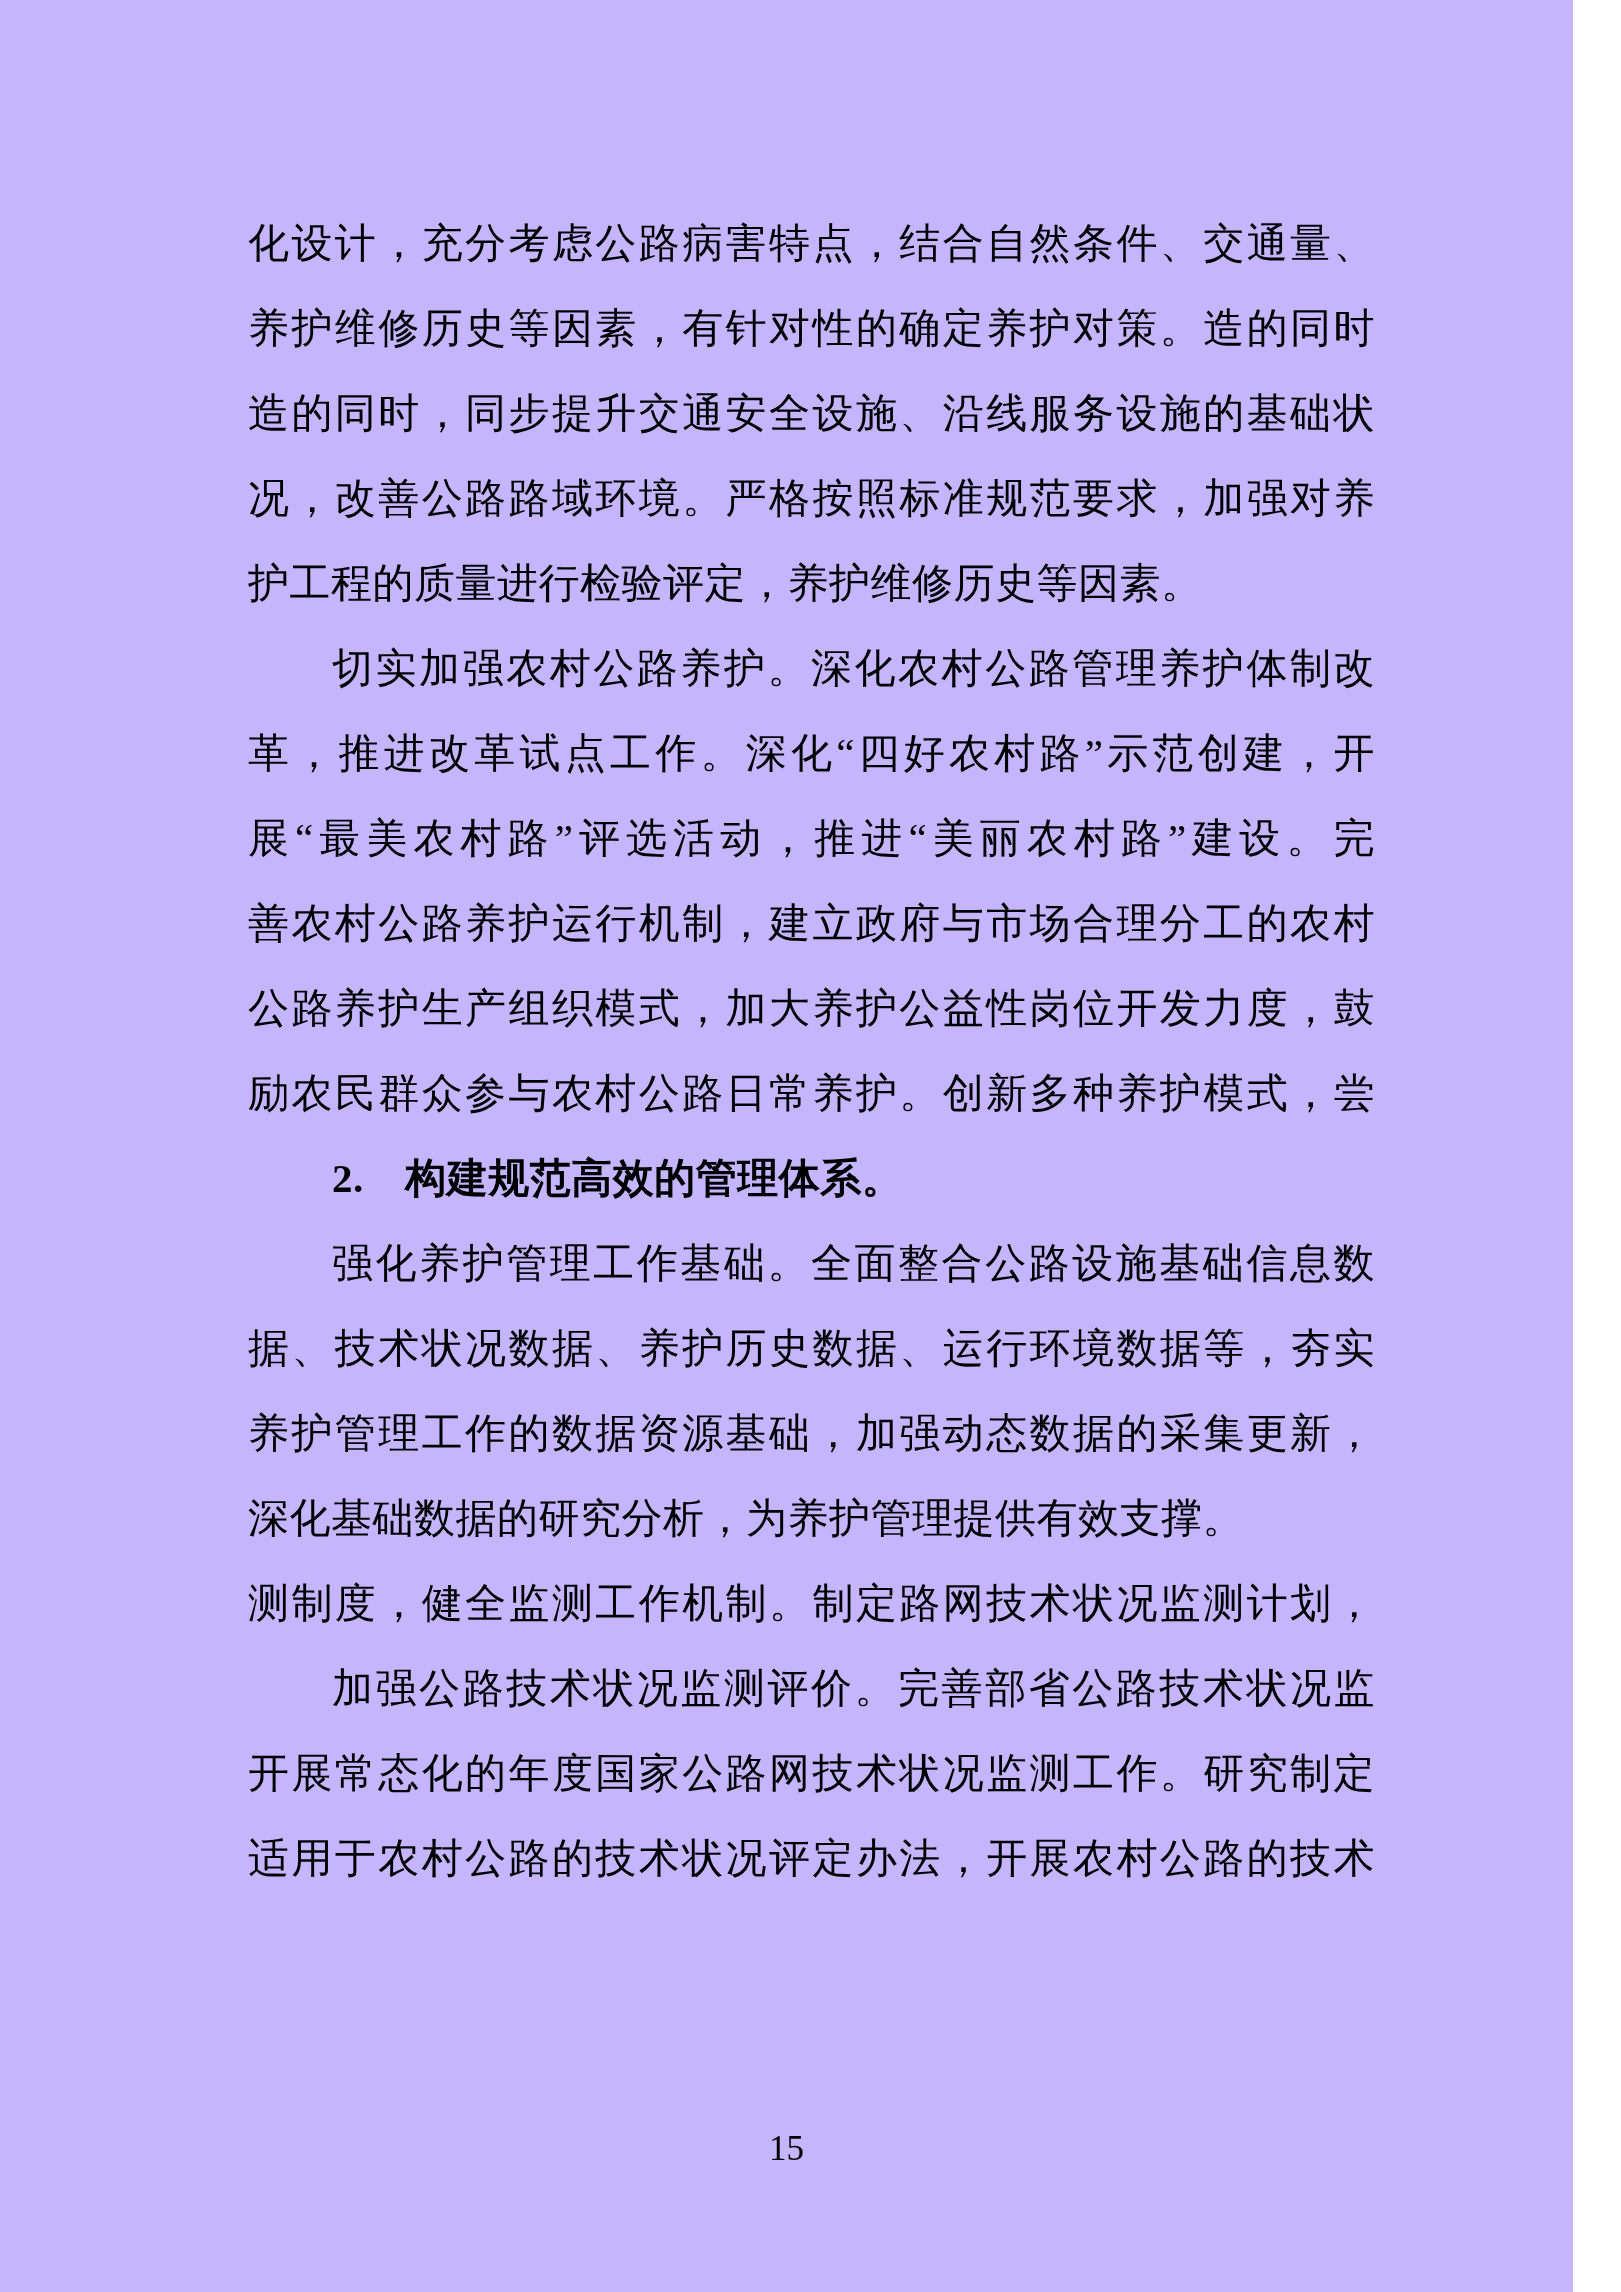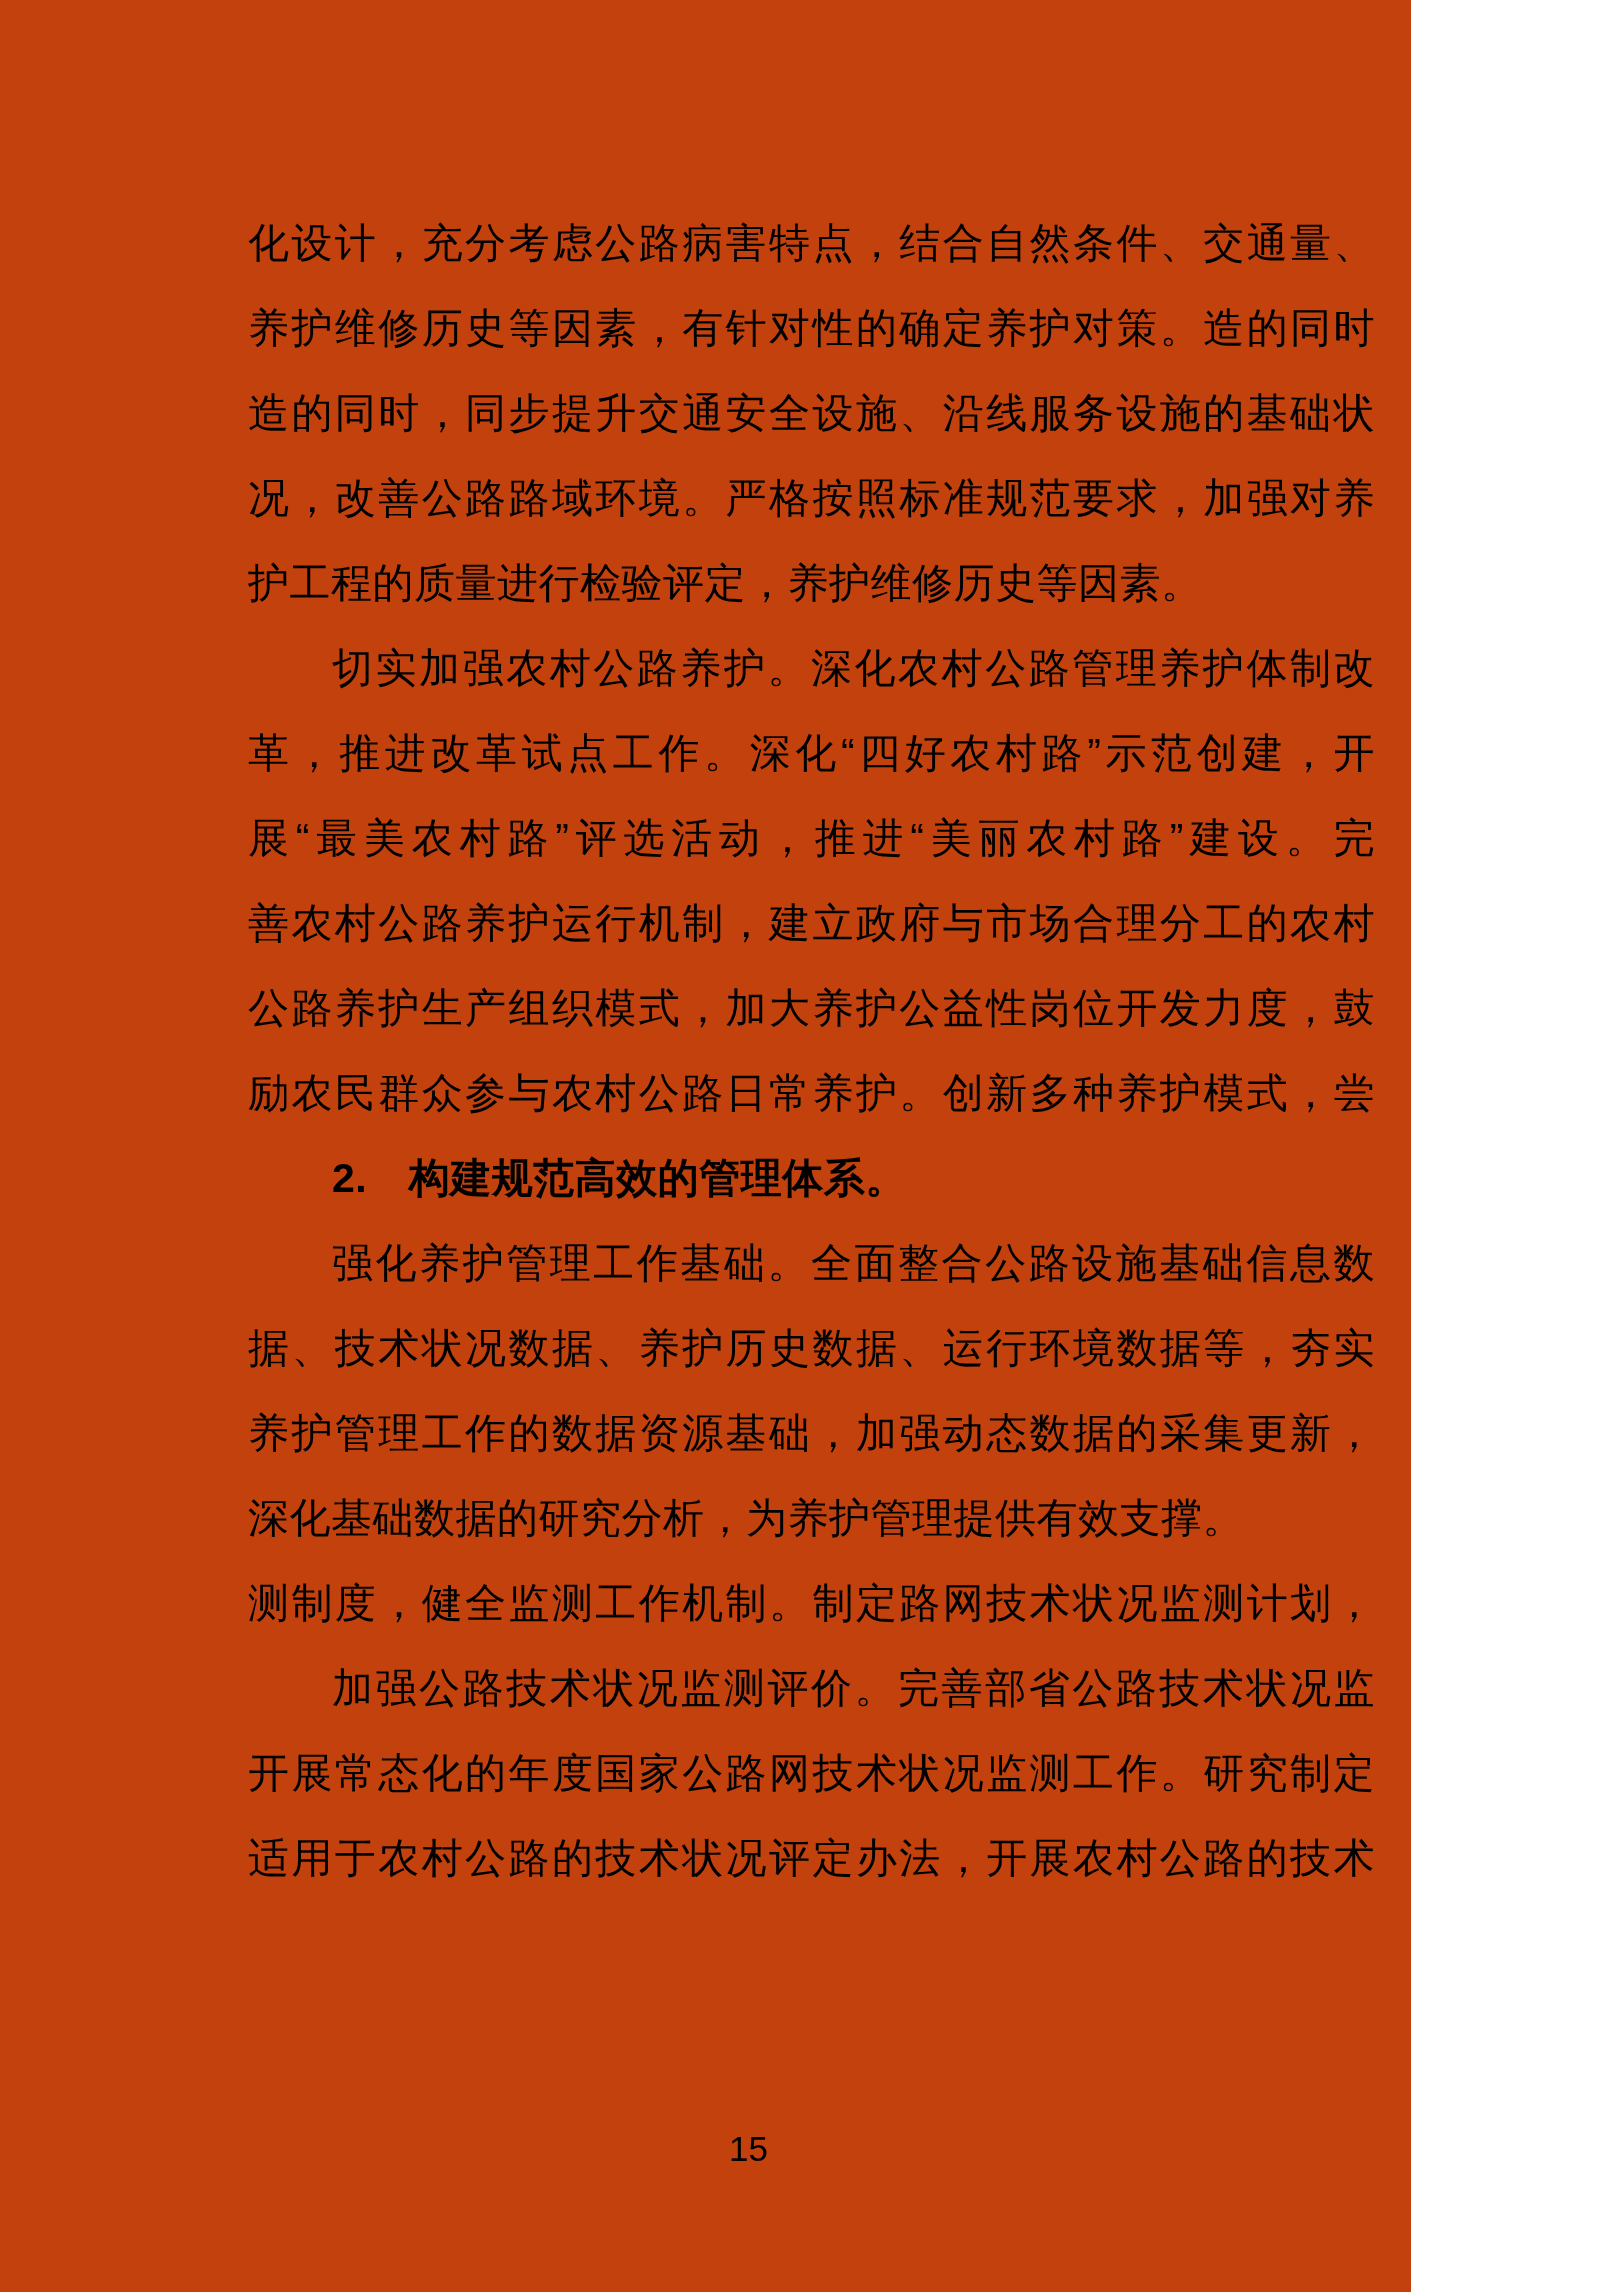--- a/index.html
+++ b/index.html
@@ -2,25 +2,25 @@
 <html><head>
 <meta charset="utf-8">
 <style>
   html, body {
     margin: 0;
     padding: 0;
     background: #ffffff;
   }
   .page {
     position: relative;
-    width: 1411px;
+    width: 1573px;
     height: 2293px;
-    background: #c2410c;
+    background: #c4b5fd;
     overflow: hidden;
-    font-family: Liberation Sans, sans-serif;
+    font-family: Liberation Serif, serif;
     color: #000000;
   }
   .text-block {
     position: absolute;
     left: 248px;
     top: 201px;
     width: 1127px;
   }
   .line {
     height: 85px;
@@ -47,21 +47,20 @@
   }
   .page-number {
     position: absolute;
     left: 0;
     top: 2125px;
     width: 100%;
     text-align: center;
     font-size: 35px;
     line-height: 47px;
     color: #000000;
-    margin-left: 43px;
   }
 </style>
 </head>
 <body>
 
 <div class="page">
   <div class="text-block">
       <div class="line justify">化设计，充分考虑公路病害特点，结合自然条件、交通量、</div>
       <div class="line justify">养护维修历史等因素，有针对性的确定养护对策。造的同时</div>
       <div class="line justify">造的同时，同步提升交通安全设施、沿线服务设施的基础状</div>

